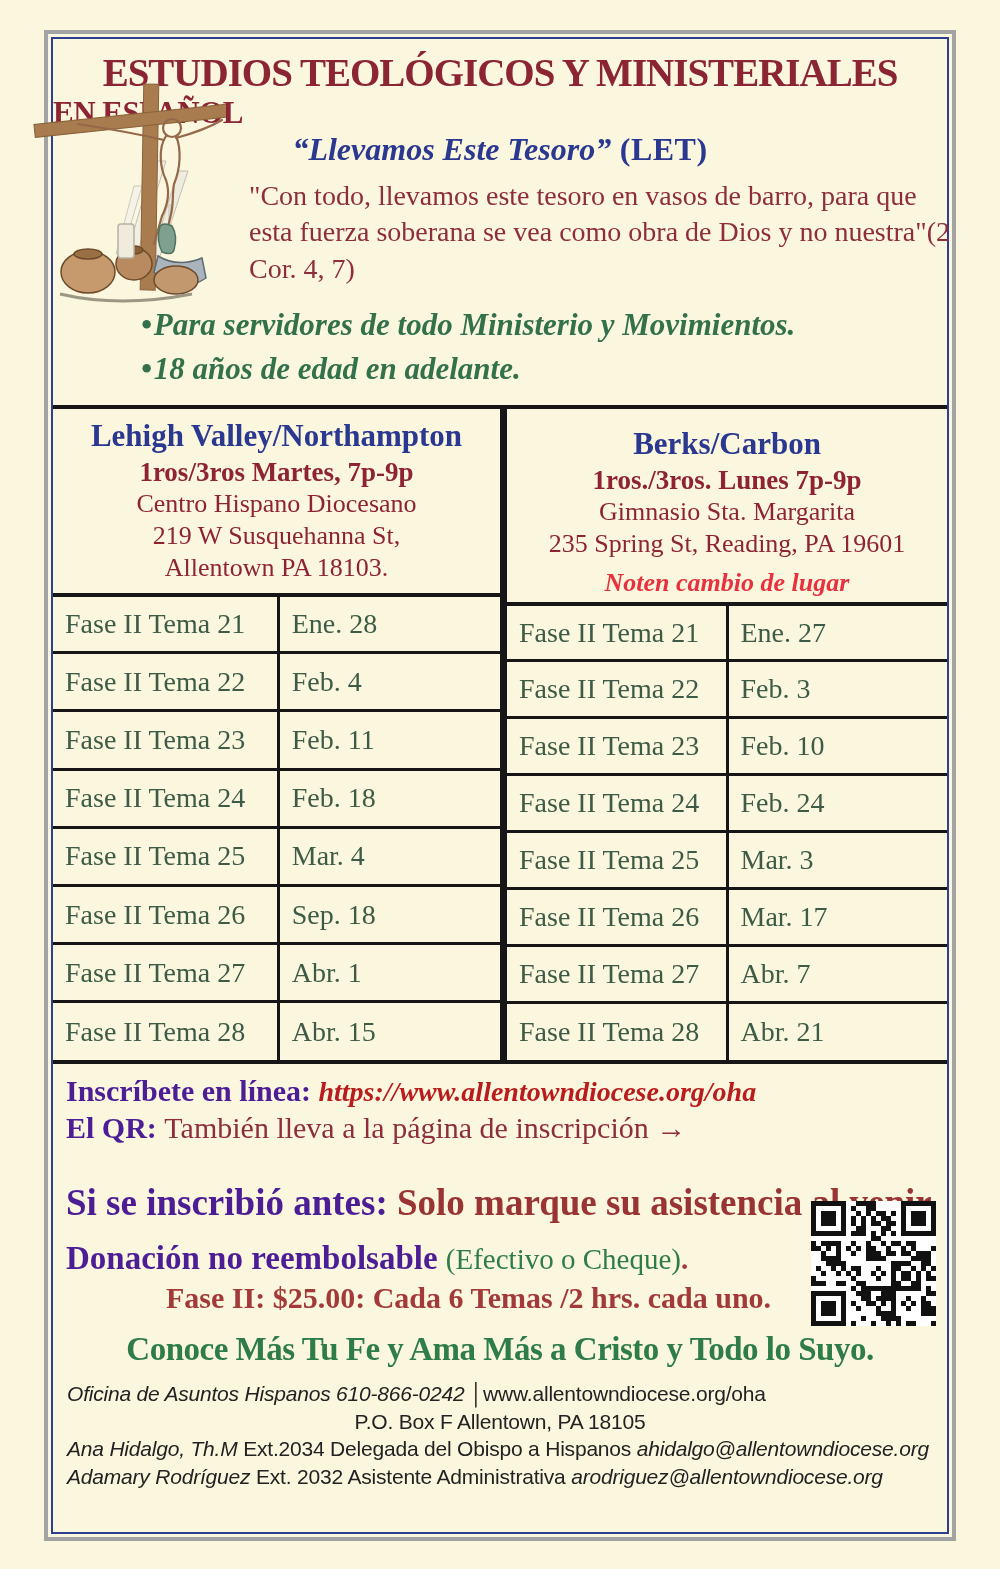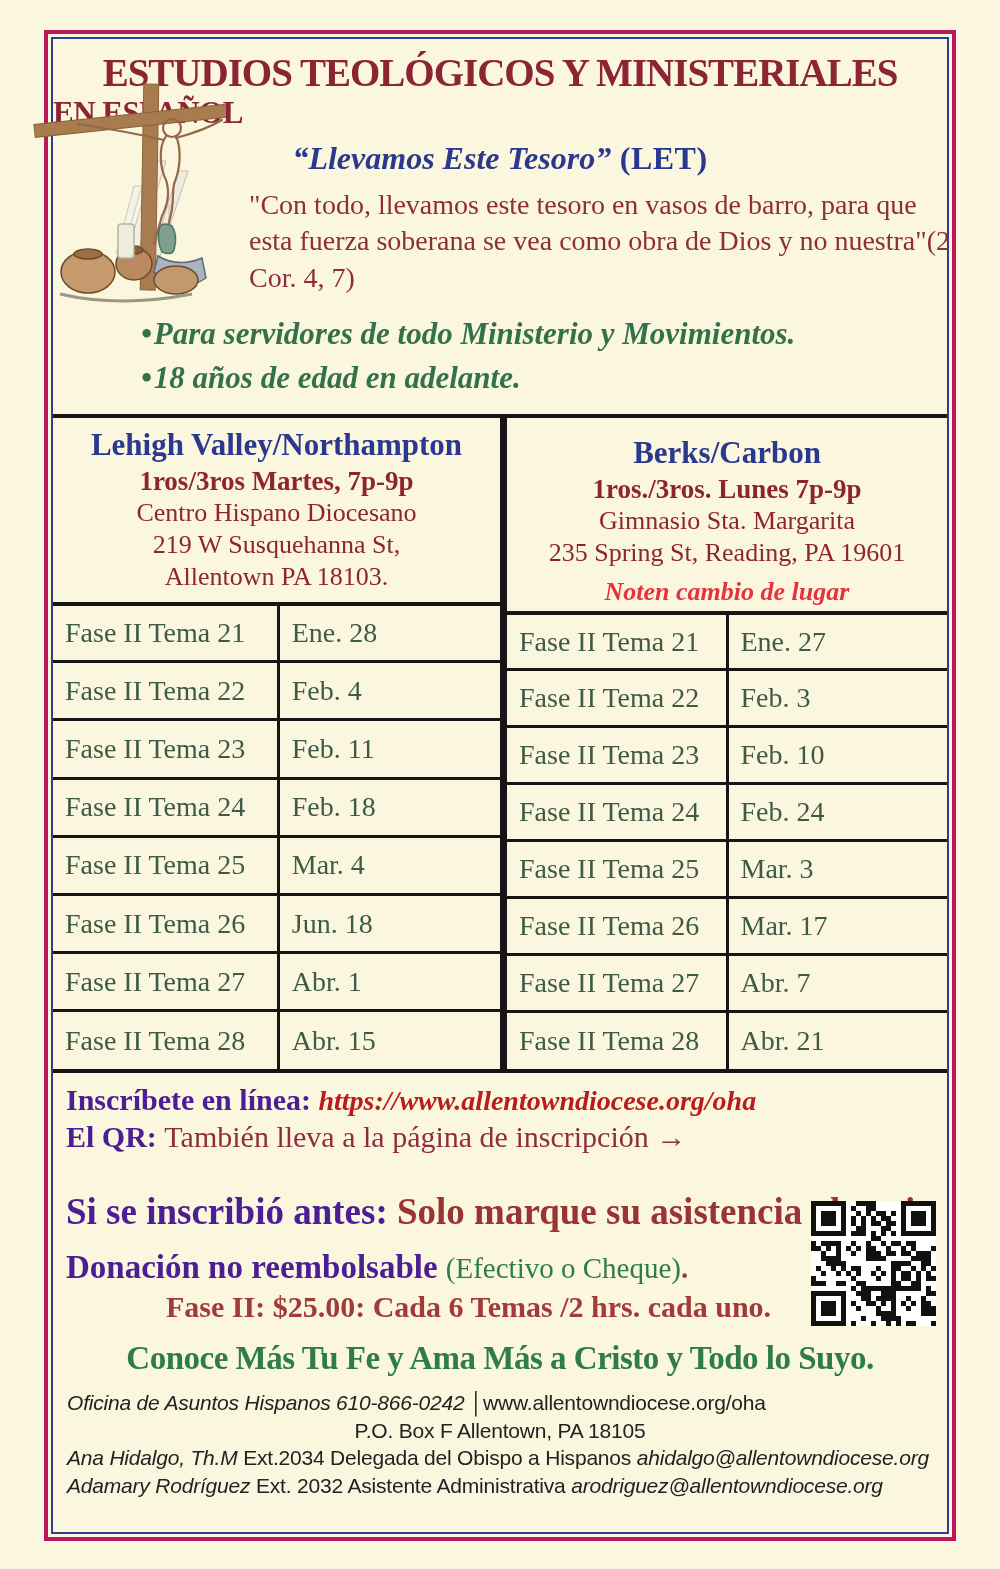--- a/index.html
+++ b/index.html
@@ -3,37 +3,37 @@
 <meta charset="utf-8">
 <style>
   html,body{margin:0;padding:0;}
   body{
     width:1000px;height:1569px;position:relative;overflow:hidden;
     background:#FBF6DE;
     font-family:"Liberation Serif", serif;
   }
   .frame{
     position:absolute;left:44px;top:30px;width:912px;height:1511px;
-    border:4px solid #be185d;box-sizing:border-box;
+    border:4px solid #a3a3a3;box-sizing:border-box;
   }
   .frame-inner{
     position:absolute;inset:3px;border:2px solid #303E8F;
   }
   .content{position:absolute;inset:0;}
 
   
   .h-title{
     margin-top:14px;text-align:center;color:#8B2433;font-weight:bold;
     font-size:39px;letter-spacing:-1px;line-height:1.02;
   }
   .h-sub{
     color:#8B2433;font-weight:bold;font-size:31px;
     letter-spacing:-0.5px;margin-top:2px;
   }
-  .motto{text-align:center;margin-top:9px;font-size:32px;color:#2B3890;}
+  .motto{text-align:center;margin-top:0;font-size:32px;color:#2B3890;}
   .motto-quote{font-style:italic;font-weight:bold;}
   .motto-acr{font-weight:bold;letter-spacing:0.5px;}
   .scripture{
     margin:10px 30px 0 196px;width:705px;color:#8E2D3B;font-size:28px;line-height:1.3;
   }
 
   
   .bullets{
     margin:16px 0 0 88px;color:#33714B;font-size:31px;font-weight:bold;
     font-style:italic;line-height:1.42;
@@ -140,21 +140,21 @@
           <tr class="data-row">
                 <td>Fase II Tema 24</td>
                 <td>Feb. 18</td>
               </tr>
           <tr class="data-row">
                 <td>Fase II Tema 25</td>
                 <td>Mar. 4</td>
               </tr>
           <tr class="data-row">
                 <td>Fase II Tema 26</td>
-                <td>Jun. 18</td>
+                <td>Sep. 18</td>
               </tr>
           <tr class="data-row">
                 <td>Fase II Tema 27</td>
                 <td>Abr. 1</td>
               </tr>
           <tr class="data-row">
                 <td>Fase II Tema 28</td>
                 <td>Abr. 15</td>
               </tr>
         </tbody>

